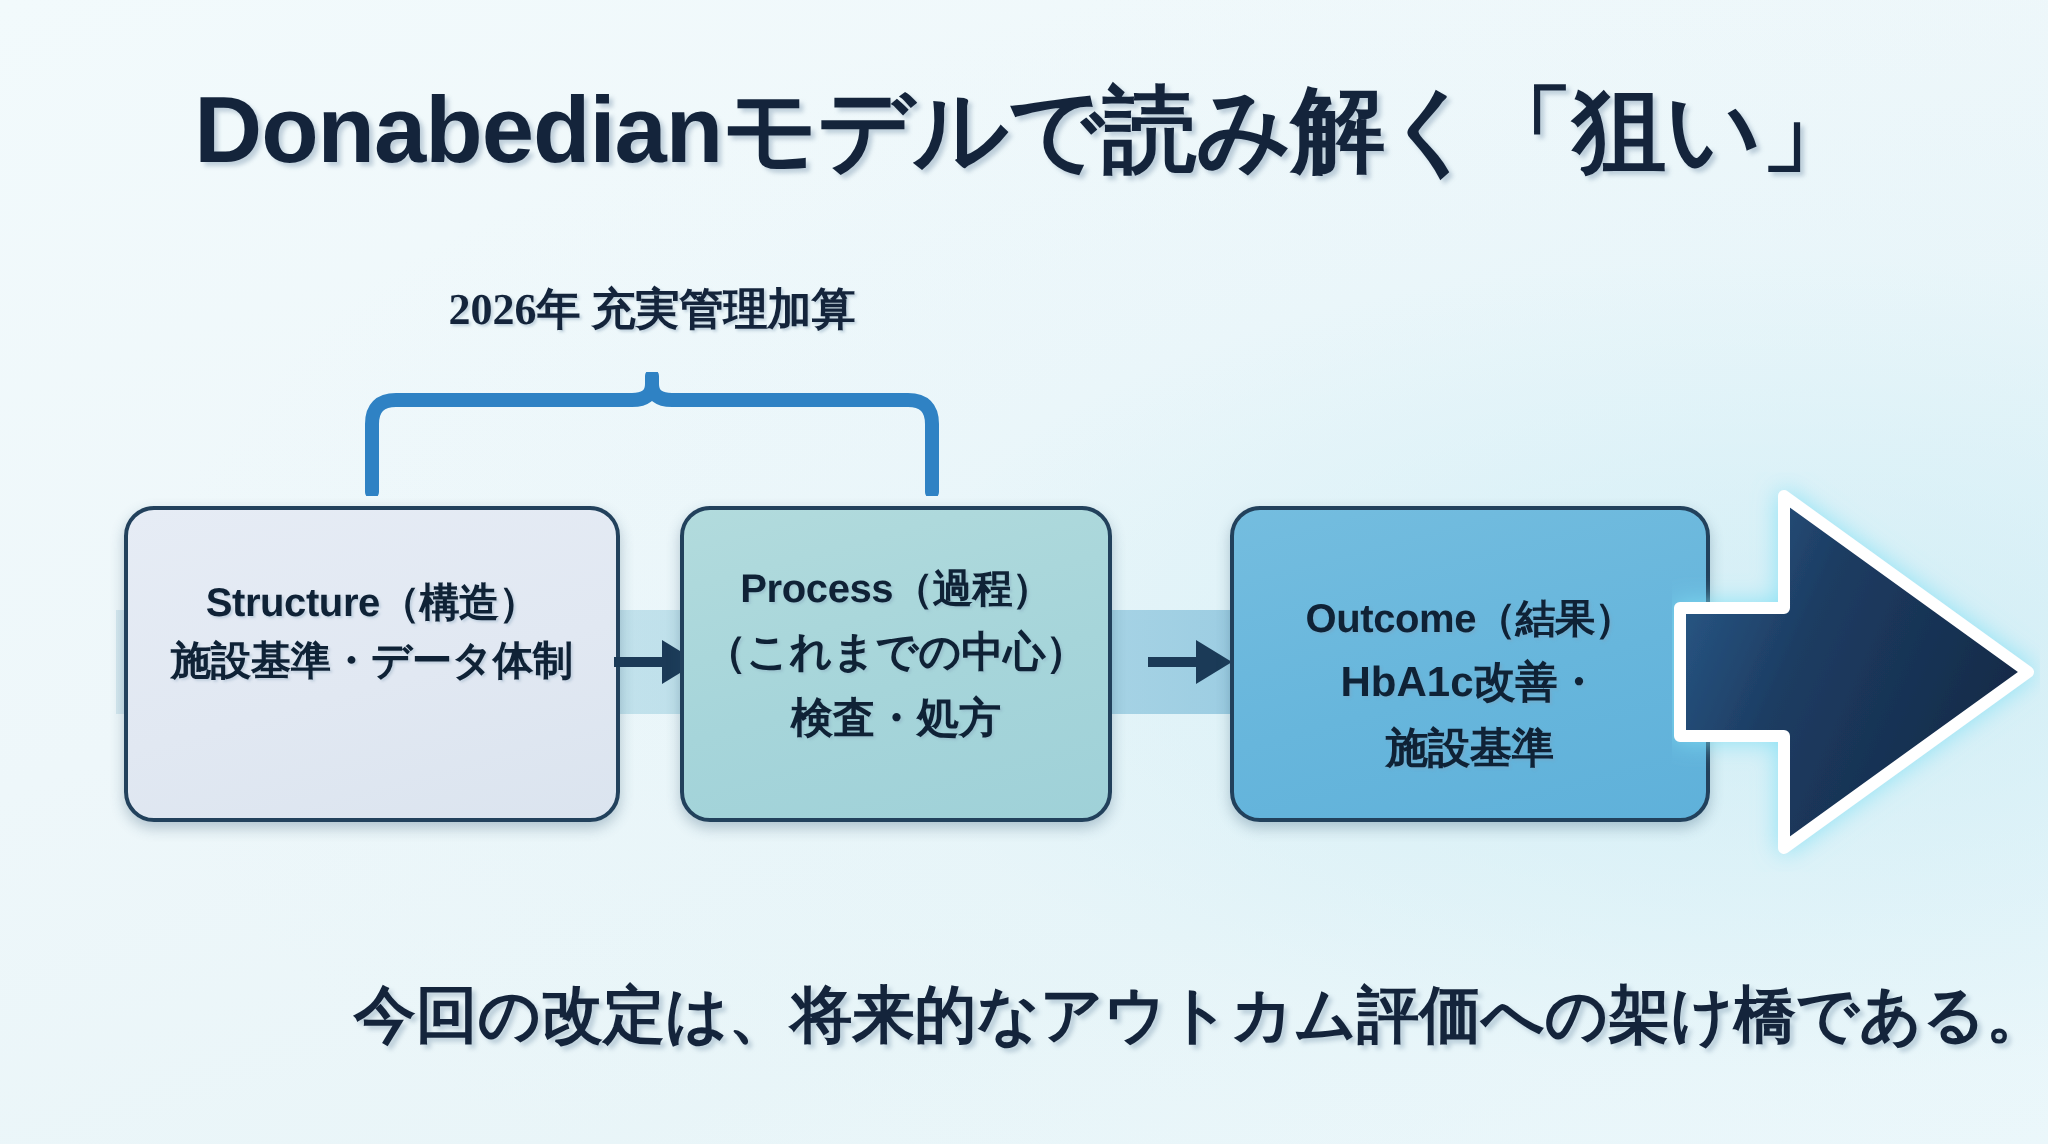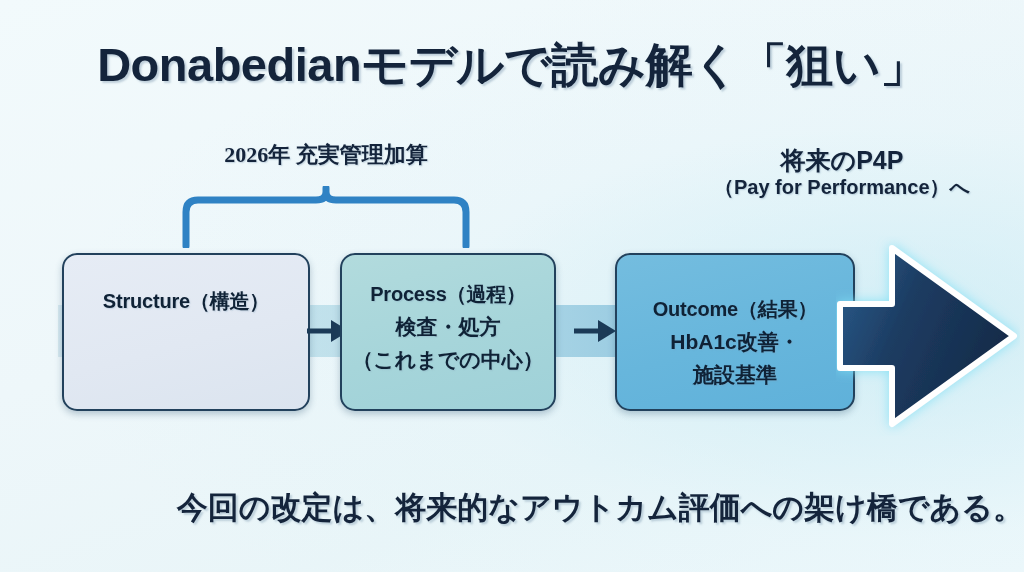--- a/index.html
+++ b/index.html
@@ -183,40 +183,37 @@
 <div id="slide">
 
   <div class="title">Donabedianモデルで読み解く「狙い」</div>
 
   <div class="brace-label">2026年 充実管理加算</div>
 
   <svg class="brace-svg" viewBox="0 0 300 62" preserveAspectRatio="none">
     <path d="M8,60 L8,26 Q8,14 20,14 L138,14 Q148,14 148,6 L148,2 L148,6 Q148,14 158,14 L276,14 Q288,14 288,26 L288,60" fill="none" stroke="#2f82c4" stroke-width="7" stroke-linecap="round" stroke-linejoin="round"></path>
   </svg>
 
-  <div class="p4p">
-    <div class="l1">将来のP4P</div>
-    <div class="l2">（Pay for Performance）へ</div>
-  </div>
 
   <div class="band"></div>
 
   <div class="box" id="box-structure">
     <div class="en">Structure（構造）</div>
+    <div class="jp">施設基準・データ体制</div>
   </div>
 
   <svg class="connector" id="connector-1" viewBox="0 0 48 38">
     <path d="M2,19 L28,19" stroke="#1b3a57" stroke-width="5" fill="none"></path>
     <path d="M26,8 L44,19 L26,30 Z" fill="#1b3a57"></path>
   </svg>
 
   <div class="box" id="box-process">
     <div class="en">Process（過程）</div>
+    <div class="jp">（これまでの中心）</div>
     <div class="jp">検査・処方</div>
-    <div class="jp">（これまでの中心）</div>
   </div>
 
   <svg class="connector" id="connector-2" viewBox="0 0 48 38">
     <path d="M2,19 L28,19" stroke="#1b3a57" stroke-width="5" fill="none"></path>
     <path d="M26,8 L44,19 L26,30 Z" fill="#1b3a57"></path>
   </svg>
 
   <div class="box" id="box-outcome">
     <div class="en">Outcome（結果）</div>
     <div class="jp">HbA1c改善・</div>

